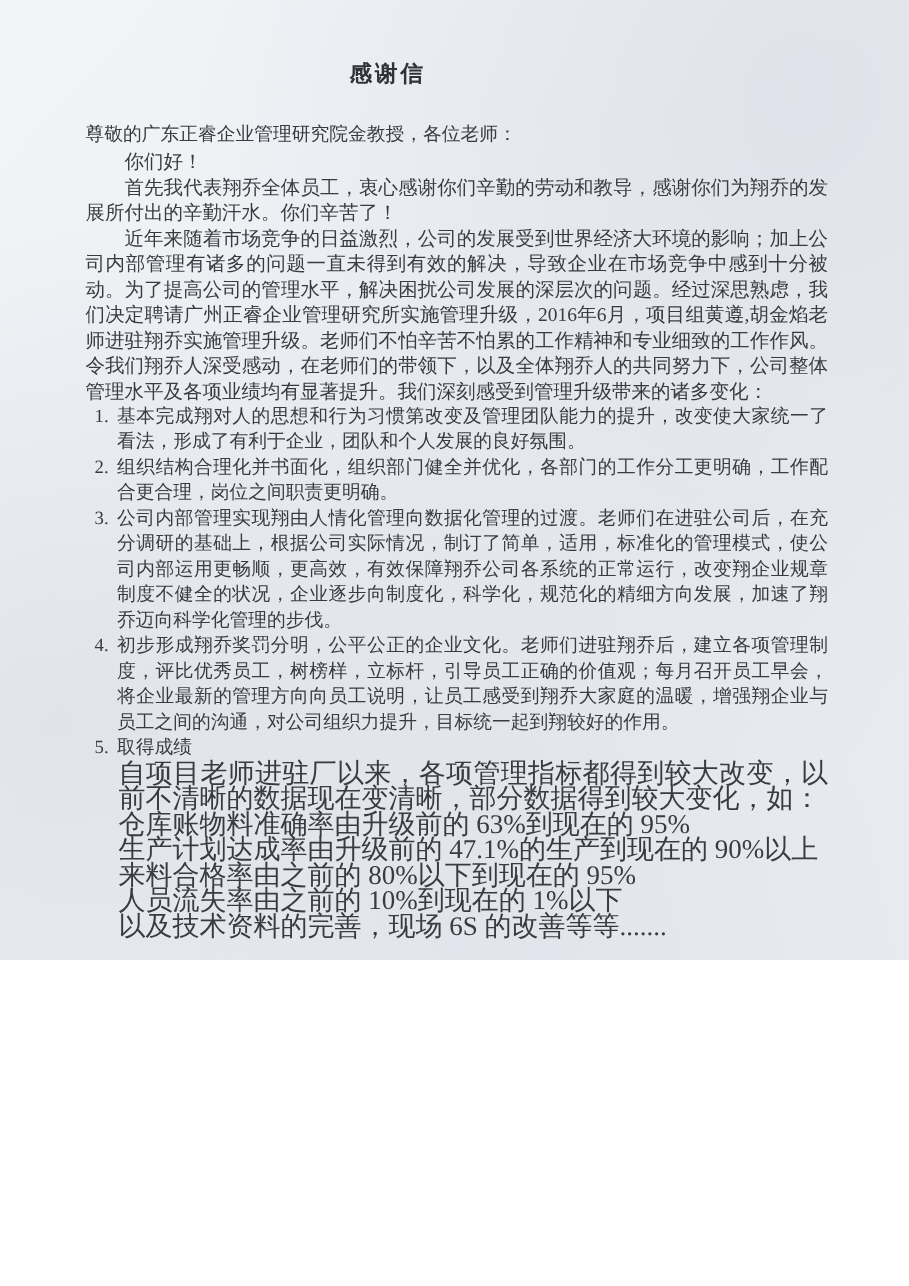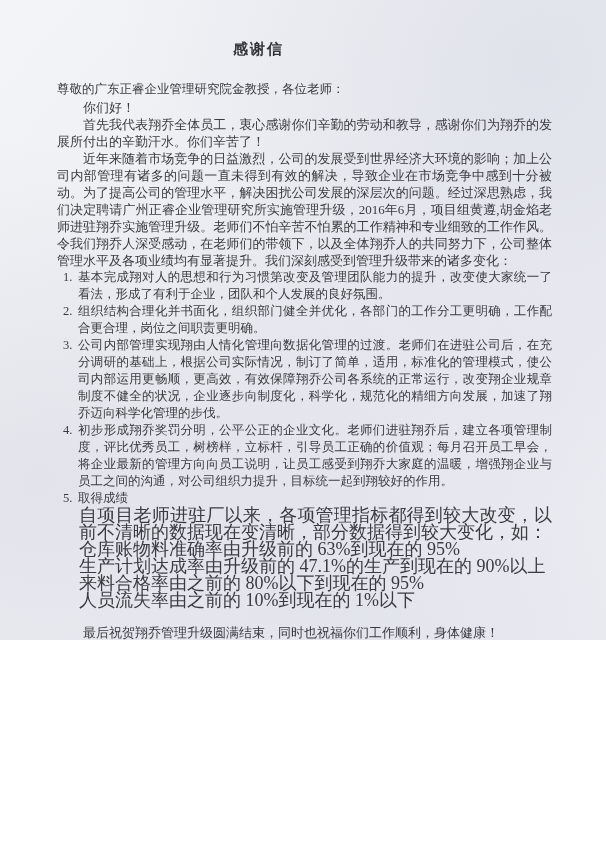--- a/index.html
+++ b/index.html
@@ -103,20 +103,21 @@
       <span class="num">5.</span>
       <span class="txt">取得成绩</span>
     </div>
 
     <div class="metric" style="padding-left:22px; text-align:justify;">自项目老师进驻厂以来，各项管理指标都得到较大改变，以前不清晰的数据现在变清晰，部分数据得到较大变化，如：</div>
 
     <div class="metric">仓库账物料准确率由升级前的 63%到现在的 95%</div>
     <div class="metric">生产计划达成率由升级前的 47.1%的生产到现在的 90%以上</div>
     <div class="metric">来料合格率由之前的 80%以下到现在的 95%</div>
     <div class="metric">人员流失率由之前的 10%到现在的 1%以下</div>
+    <div class="metric">以及技术资料的完善，现场 6S 的改善等等.......</div>
 
     <p class="para gap-top">最后祝贺翔乔管理升级圆满结束，同时也祝福你们工作顺利，身体健康！</p>
 
     <div class="sig-block">
 
       <svg class="stamp-svg" viewBox="0 0 150 150">
         <defs>
           <path id="stampArc" d="M 31,106 A 54,54 0 1 1 119,106" fill="none"></path>
         </defs>
         <circle cx="75" cy="75" r="64" fill="none" stroke="#c0392b" stroke-width="5" opacity="0.95"></circle>

